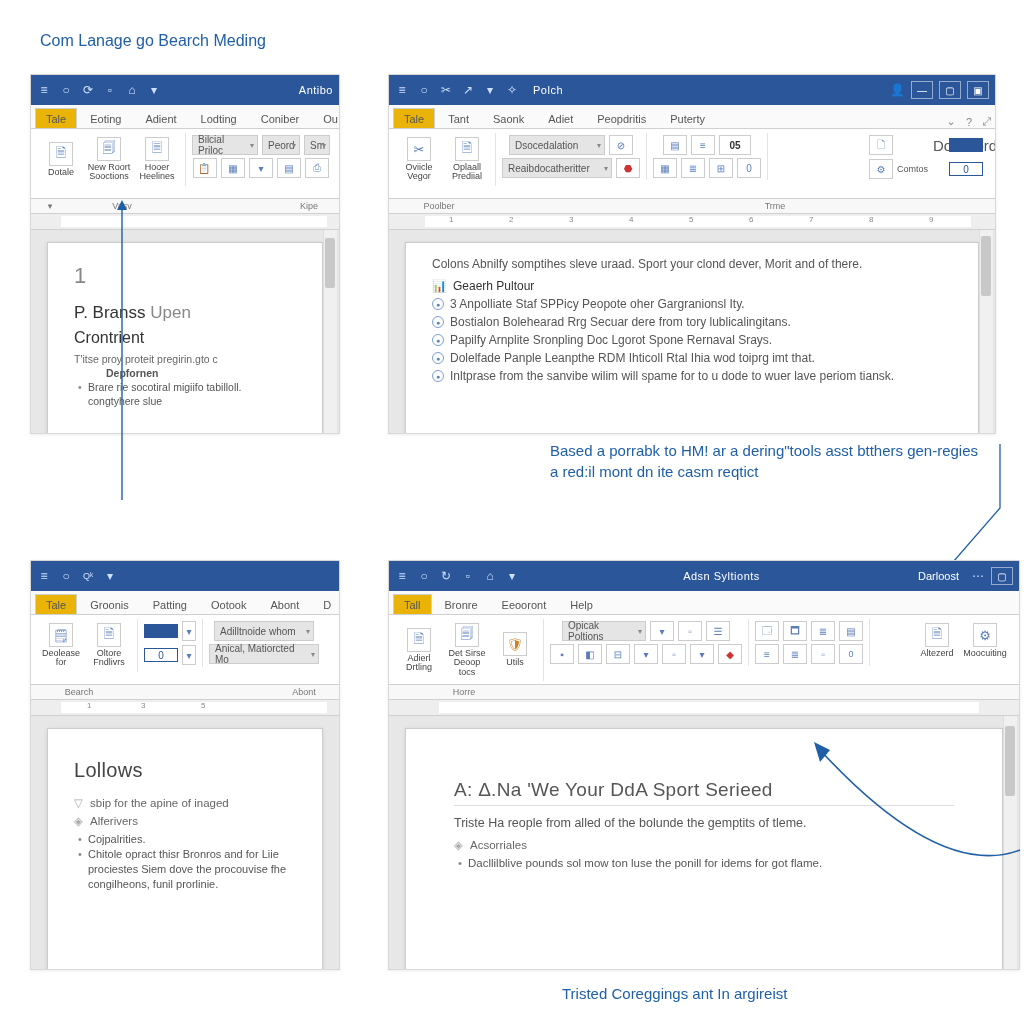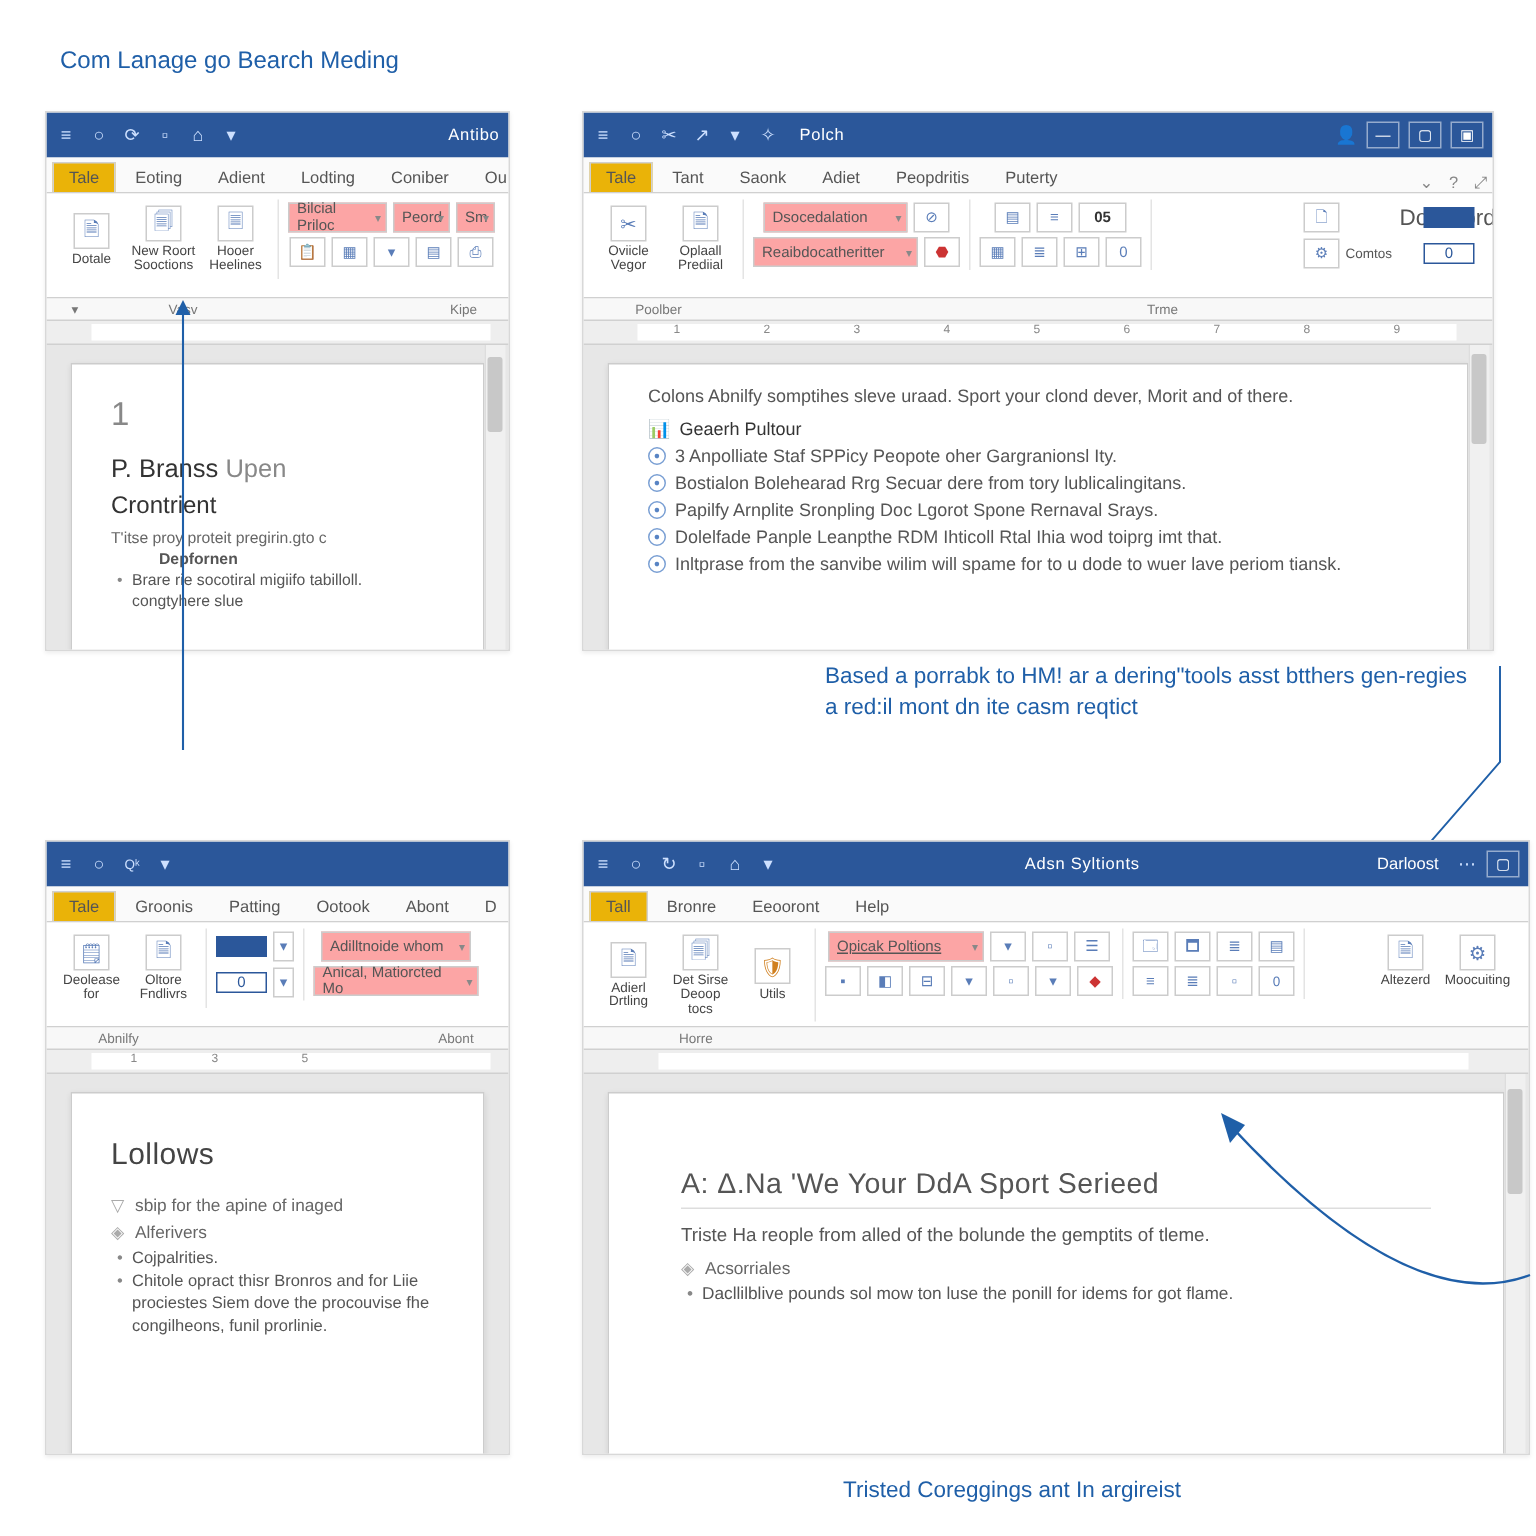--- a/index.html
+++ b/index.html
@@ -34,21 +34,21 @@
   .tabs .mini{width:16px;text-align:center;color:#888;}
 
   .ribbon{background:#fff;border-bottom:1px solid var(--gray-border);display:flex;align-items:flex-start;padding:4px 6px 0;gap:4px;min-height:70px;}
   .rgroup{border-right:1px solid #e4e4e4;padding:2px 6px 2px 2px;display:flex;flex-direction:column;align-items:center;}
   .rgroup:last-child{border-right:none;}
   .rrow{display:flex;gap:4px;align-items:center;}
   .bigbtn{display:flex;flex-direction:column;align-items:center;width:44px;padding:2px 0;cursor:pointer;}
   .bigbtn .ic{width:24px;height:24px;border:1px solid #ccc;background:#fff;display:flex;align-items:center;justify-content:center;font-size:13px;color:#5a7db8;position:relative;}
   .bigbtn .lbl{font-size:9px;color:#444;text-align:center;line-height:1.05;margin-top:2px;}
   .sbtn{width:24px;height:20px;border:1px solid #ccc;background:#fff;display:flex;align-items:center;justify-content:center;font-size:10px;color:#5a7db8;cursor:pointer;}
-  .combo{height:20px;border:1px solid #ccc;background:#fca5a5;font-size:10px;color:#555;display:flex;align-items:center;padding:0 12px 0 5px;position:relative;cursor:pointer;}
+  .combo{height:20px;border:1px solid #ccc;background:#e5e5e5;font-size:10px;color:#555;display:flex;align-items:center;padding:0 12px 0 5px;position:relative;cursor:pointer;}
   .combo::after{content:"▾";position:absolute;right:3px;font-size:8px;color:#888;}
   .swatch{width:34px;height:14px;}
   .blue-fill{background:var(--blue);}
   .zero-box{background:#fff;border:1px solid var(--blue);color:var(--blue);font-size:10px;width:34px;height:14px;display:flex;align-items:center;justify-content:center;}
 
   .grouplabels{display:flex;font-size:9px;color:#777;background:#f8f8f8;border-bottom:1px solid var(--gray-border);}
   .grouplabels span{padding:2px 0;text-align:center;}
 
   .ruler{height:16px;background:#eee;border-bottom:1px solid var(--gray-border);position:relative;overflow:hidden;}
   .ruler .white{position:absolute;top:2px;bottom:2px;background:#fff;}
@@ -348,21 +348,21 @@
     <div class="rgroup">
       <div class="rrow" style="margin-bottom:3px;">
         <div class="combo" style="width:100px;">Adilltnoide whom</div>
       </div>
       <div class="rrow">
         <div class="combo" style="width:110px;">Anical, Matiorcted Mo</div>
       </div>
     </div>
   </div>
   <div class="grouplabels">
-    <span style="width:96px;">Abnilfy</span>
+    <span style="width:96px;">Bearch</span>
     <span style="flex:1;"></span>
     <span style="width:70px;">Abont</span>
   </div>
   <div class="ruler">
     <div class="white" style="left:30px;right:12px;"></div>
     <span class="num" style="left:56px;">1</span>
       <span class="num" style="left:110px;">3</span>
       <span class="num" style="left:170px;">5</span>
   </div>
   <div class="docwrap" style="height:268px;">
@@ -411,21 +411,21 @@
             <span class="lbl">Det Sirse Deoop tocs</span>
           </div>
         <div class="bigbtn">
             <span class="ic" style="color:#d08020;">🛡</span>
             <span class="lbl">Utils</span>
           </div>
       </div>
     </div>
     <div class="rgroup">
       <div class="rrow" style="margin-bottom:3px;">
-        <div class="combo" style="width:104px;text-decoration:underline;">Opicak Poltions</div>
+        <div class="combo" style="width:84px;">Opicak Poltions</div>
         <span class="sbtn">▾</span>
         <span class="sbtn">▫</span>
         <span class="sbtn">☰</span>
       </div>
       <div class="rrow">
         <span class="sbtn">▪</span>
         <span class="sbtn">◧</span>
         <span class="sbtn">⊟</span>
         <span class="sbtn">▾</span>
         <span class="sbtn">▫</span>

